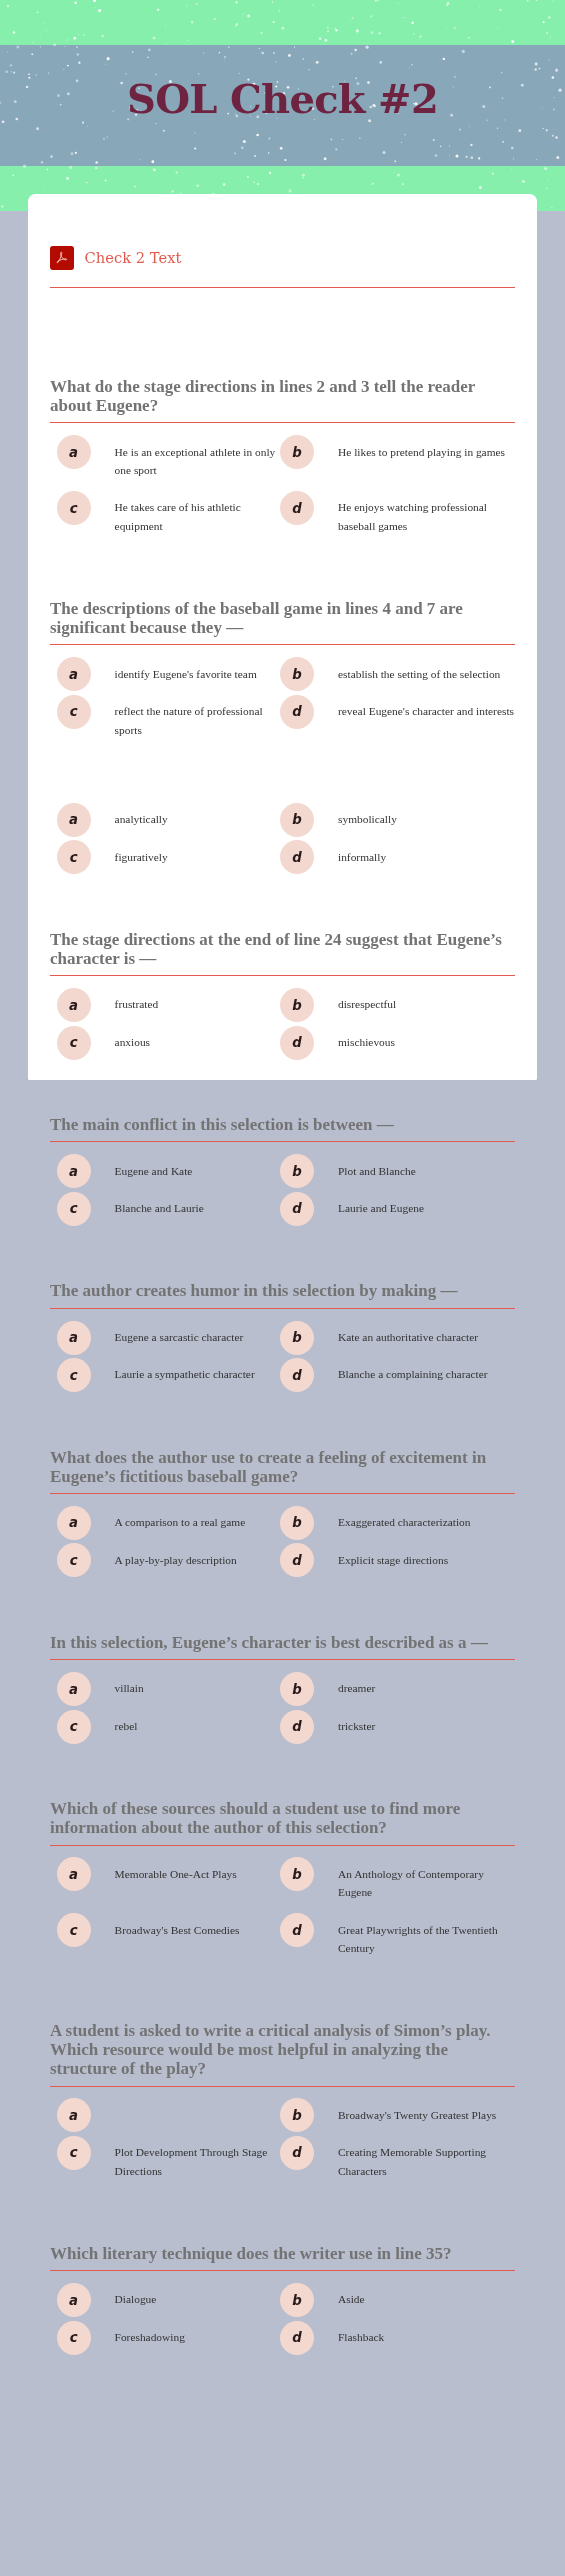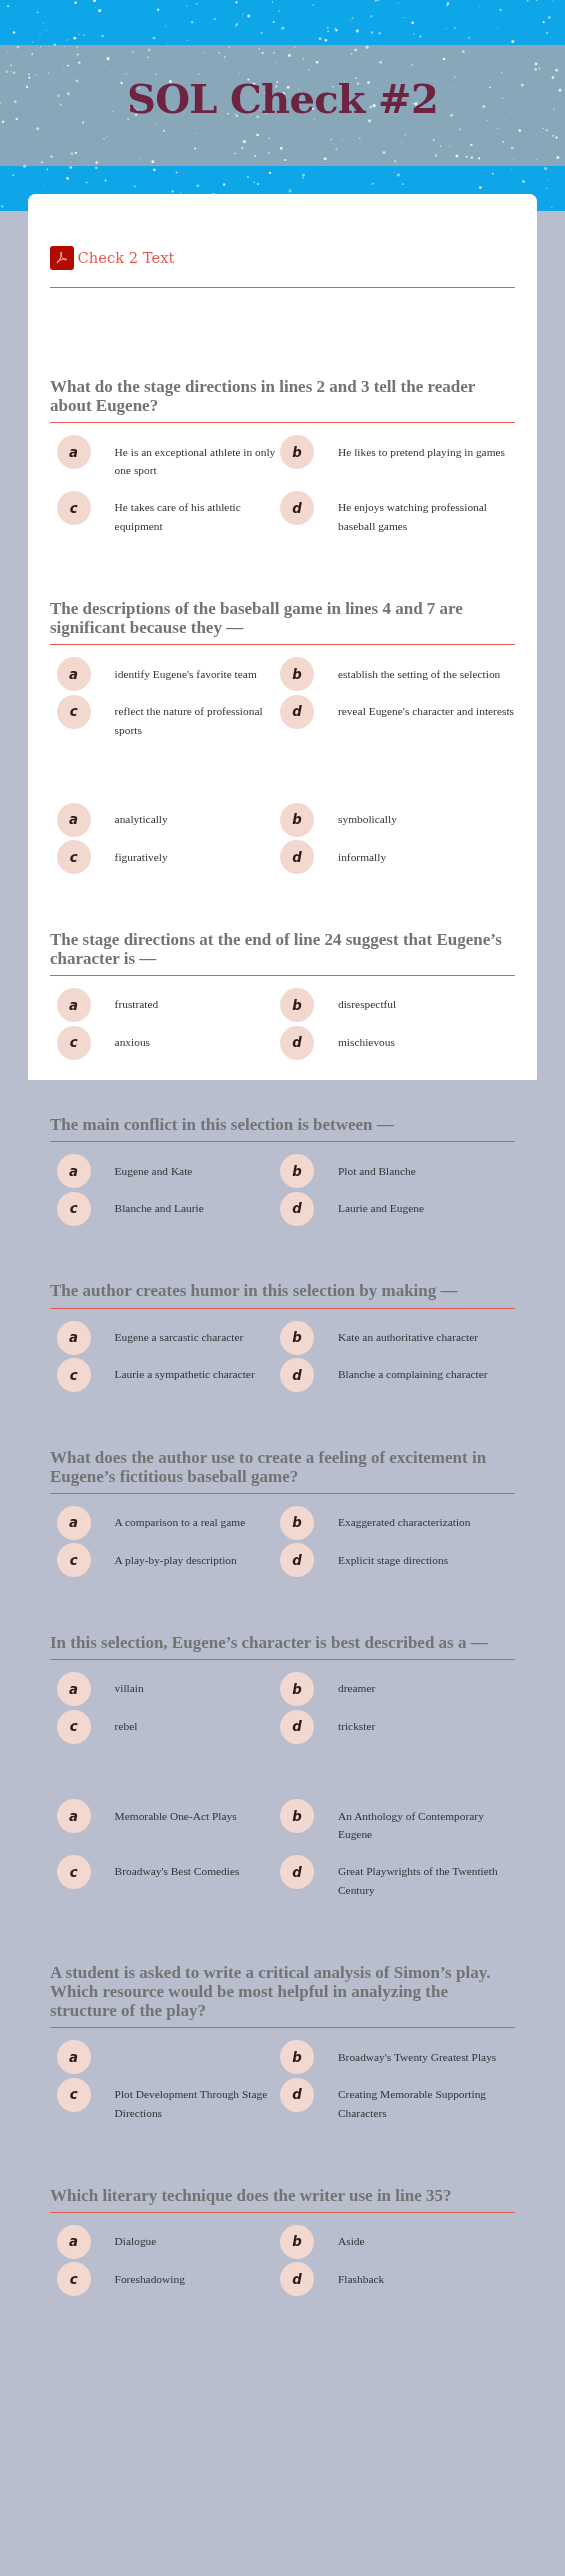--- a/index.html
+++ b/index.html
@@ -6,21 +6,21 @@
     html, body { width: 565px; }
     body {
       background: #b8bece;
       font-family: "Liberation Sans", sans-serif;
       position: relative;
       height: 2576px;
       overflow: hidden;
     }
     .banner {
       position: absolute; left: 0; top: 0; width: 565px; height: 211px;
-      background: #0ea5e9;
+      background: #86efac;
       overflow: hidden;
     }
     .banner-band {
       position: absolute; left: 0; top: 45px; width: 565px; height: 121px;
       background: #88a7b9;
     }
     .snow {
       position: absolute; left: 0; top: 0; width: 565px; height: 211px;
     }
     .page-title {
@@ -44,21 +44,21 @@
       display: flex; align-items: center;
       cursor: pointer;
     }
     .pdf-icon {
       width: 23.6px; height: 23.6px; border-radius: 2.9px;
       background: #b30b00;
       display: flex; align-items: center; justify-content: center;
       flex-shrink: 0;
     }
     .link-text {
-      margin-left: 4px;
+      margin-left: 11px;
       font-family: "DejaVu Serif", serif;
       font-size: 14.7px;
       color: #e35a4f;
     }
     .link-divider {
       position: absolute; left: 0; top: 93px; width: 465px; height: 0.7px; background: #e35a4f;
     }
     .questions {
       position: absolute; left: 0; top: 183px; width: 465px;
     }
@@ -609,20 +609,21 @@
     <span class="badge">c</span>
     <span class="opt-text">rebel</span>
   </div>
             <div class="opt">
     <span class="badge">d</span>
     <span class="opt-text">trickster</span>
   </div>
           </div>
   </div>
         <div class="question">
+    <h2 class="q-title">Which of these sources should a student use to find more information about the author of this selection?</h2>
     <div class="options">
             <div class="opt">
     <span class="badge">a</span>
     <span class="opt-text">Memorable One-Act Plays</span>
   </div>
             <div class="opt">
     <span class="badge">b</span>
     <span class="opt-text">An Anthology of Contemporary Eugene</span>
   </div>
             <div class="opt">

